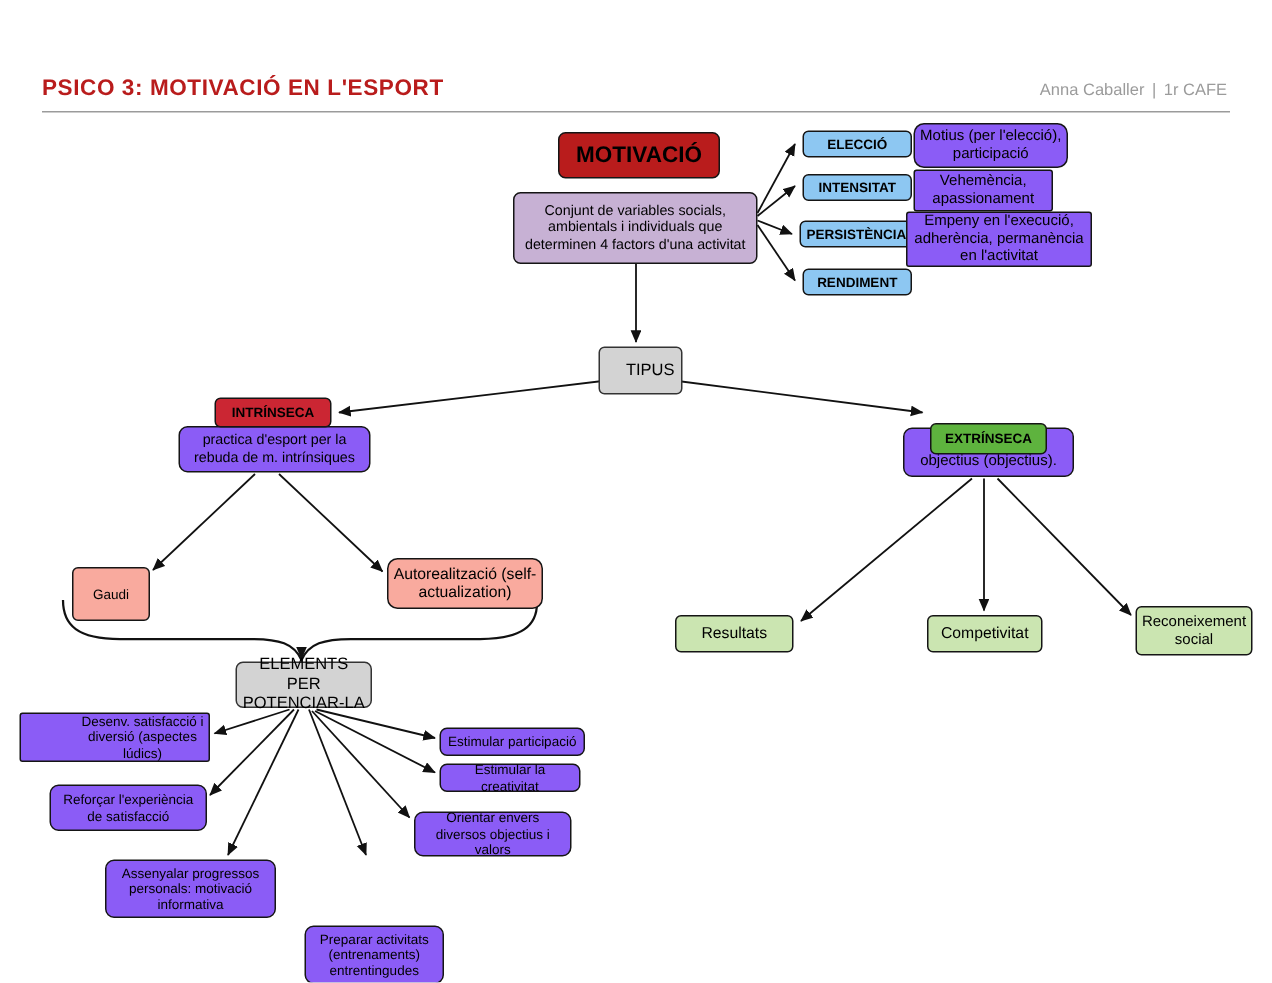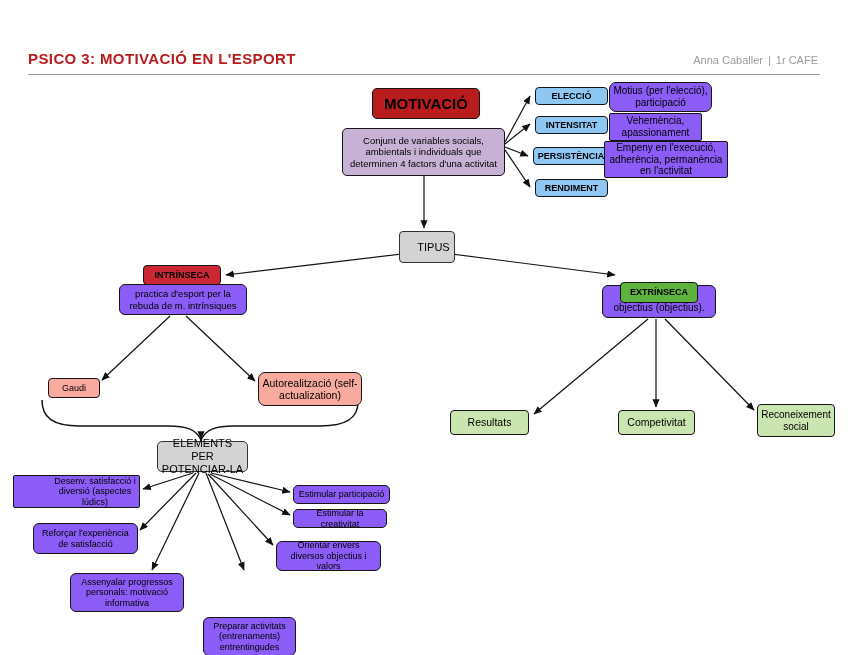--- a/index.html
+++ b/index.html
@@ -35,21 +35,21 @@
   .n-persistencia{left:533px;top:147px;width:76px;height:18px;font-size:9px;border-radius:4px;}
   .n-rendiment{left:535px;top:179px;width:73px;height:18px;font-size:9px;border-radius:4px;}
   .n-motius{left:609px;top:82px;width:103px;height:30px;font-size:10px;border-radius:7px;}
   .n-vehemencia{left:609px;top:113px;width:93px;height:28px;font-size:10px;border-radius:2px;}
   .n-empeny{left:604px;top:141px;width:124px;height:37px;font-size:10px;border-radius:2px;}
   .n-tipus{left:399px;top:231px;width:56px;height:32px;font-size:11px;border-radius:4px;padding-left:16px;}
   .n-intrinseca{left:143px;top:265px;width:78px;height:20px;font-size:9px;border-radius:4px;z-index:3;}
   .n-intrinseca-desc{left:119px;top:284px;width:128px;height:31px;border-radius:6px;}
   .n-extrinseca{left:620px;top:282px;width:78px;height:21px;font-size:9px;border-radius:4px;z-index:3;}
   .n-extrinseca-desc{left:602px;top:285px;width:114px;height:33px;font-size:10px;border-radius:6px;}
-  .n-gaudi{left:48px;top:378px;width:52px;height:20px;font-size:9px;border-radius:4px;text-align:right;}
+  .n-gaudi{left:48px;top:378px;width:52px;height:36px;font-size:9px;border-radius:4px;text-align:right;}
   .n-autorealitzacio{left:258px;top:372px;width:104px;height:34px;font-size:10.5px;border-radius:7px;}
   .n-elements{left:157px;top:441px;width:91px;height:31px;font-size:11px;}
   .n-resultats{left:450px;top:410px;width:79px;height:25px;font-size:10.5px;border-radius:4px;}
   .n-competivitat{left:618px;top:410px;width:77px;height:25px;font-size:10.5px;border-radius:4px;}
   .n-reconeixement{left:757px;top:404px;width:78px;height:33px;font-size:10px;border-radius:4px;}
   .n-desenv{left:13px;top:475px;width:127px;height:33px;font-size:9px;border-radius:2px;padding-left:40px;}
   .n-reforcar{left:33px;top:523px;width:105px;height:31px;font-size:9px;border-radius:6px;}
   .n-assenyalar{left:70px;top:573px;width:114px;height:39px;font-size:9px;border-radius:6px;}
   .n-preparar{left:203px;top:573px;width:93px;height:39px;font-size:9px;border-radius:6px;margin-top:44px;}
   .n-estimular-part{left:293px;top:485px;width:97px;height:19px;font-size:9px;border-radius:5px;}

